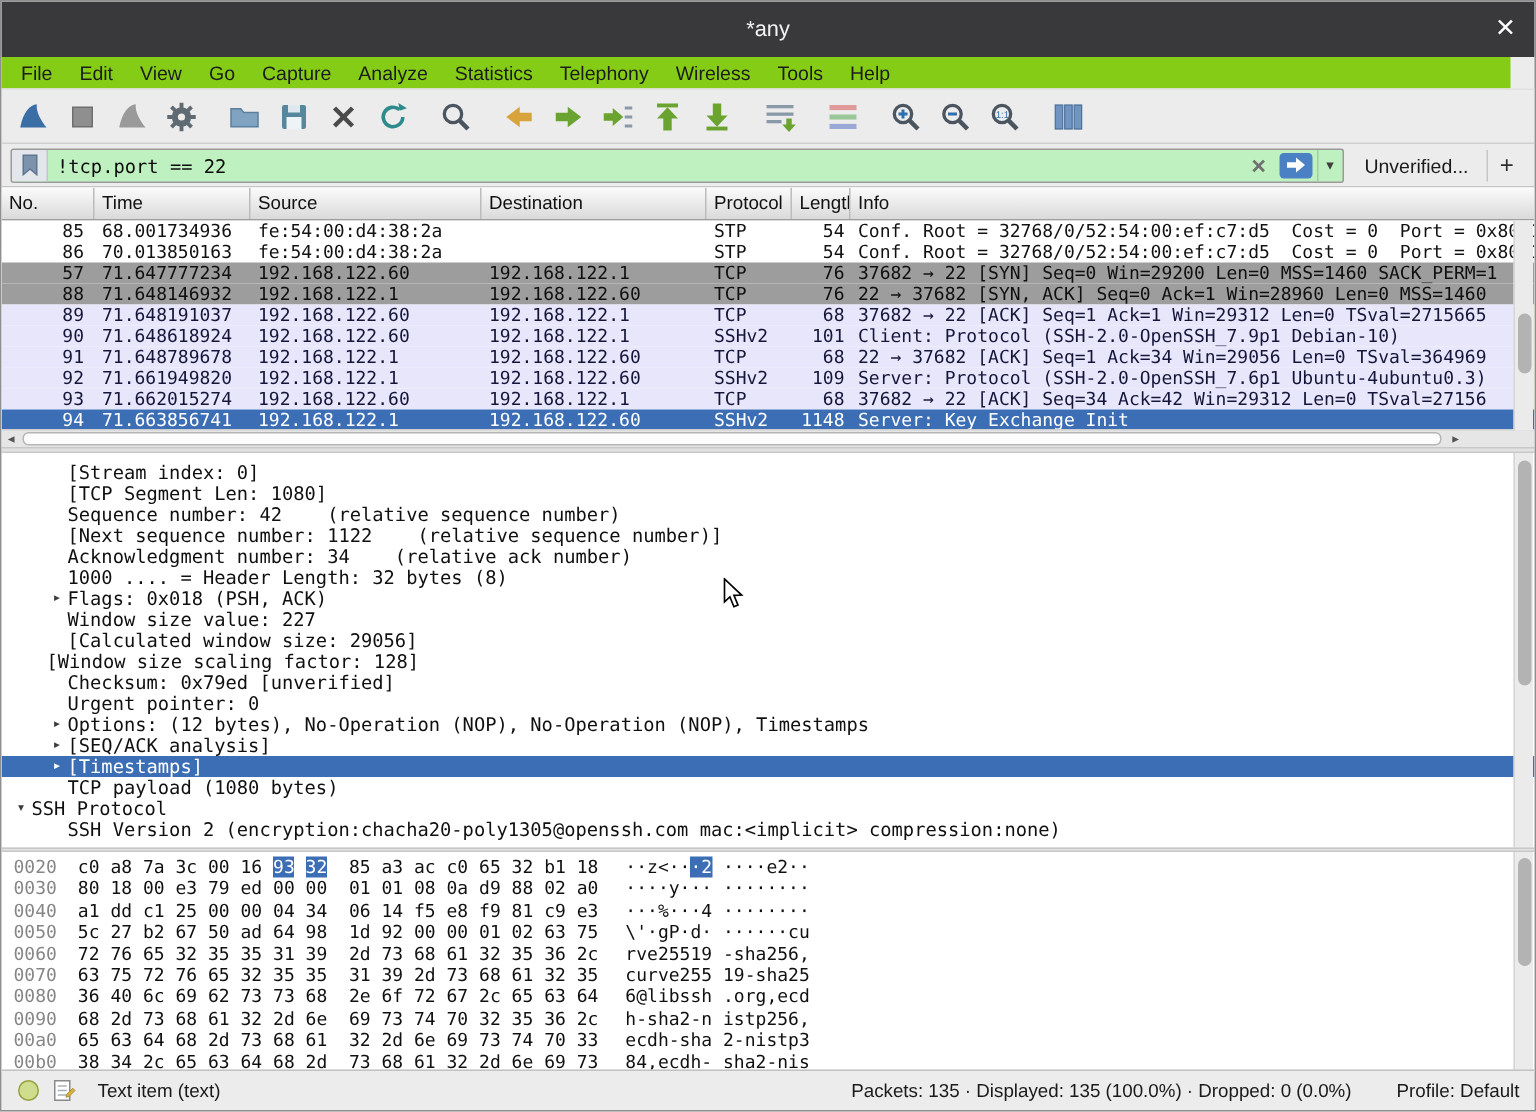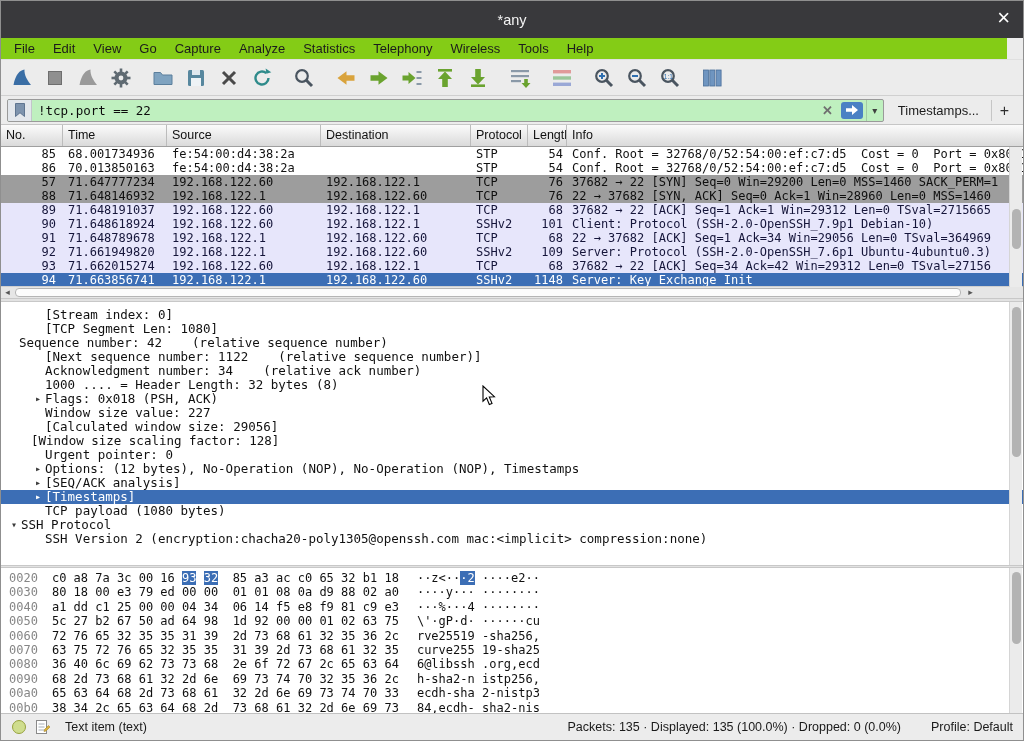--- a/index.html
+++ b/index.html
@@ -242,21 +242,21 @@
       </span>
       <span class="filter-text">!tcp.port == 22</span>
       <span class="filter-clear">✕</span>
       <span class="filter-apply">
         <svg width="14" height="12" viewBox="0 0 14 12">
             <path d="M1 4.2 h6 V1 l6 5 -6 5 V7.8 h-6 Z" fill="#fff"></path>
           </svg>
       </span>
       <span class="filter-caret">▾</span>
     </div>
-    <span class="expression-label">Timestamps...</span>
+    <span class="expression-label">Unverified...</span>
     <span class="add-filter-btn">+</span>
   </div>
 
   <div class="packet-list">
     <div class="pl-header">
         <div class="plh w-no">No.</div>
         <div class="plh w-time">Time</div>
         <div class="plh w-src">Source</div>
         <div class="plh w-dst">Destination</div>
         <div class="plh w-proto">Protocol</div>
@@ -283,28 +283,29 @@
     <div class="vscroll" style="top:22px;height:140px">
       <span class="vthumb" style="top:62px;height:40px"></span>
     </div>
   </div>
 
   <div class="splitter" id="split1"></div>
 
   <div class="details">
       <div class="d-line" style="padding-left: 30px;"><span class="d-arrow"></span><span>[Stream index: 0]</span></div>
       <div class="d-line" style="padding-left: 30px;"><span class="d-arrow"></span><span>[TCP Segment Len: 1080]</span></div>
-      <div class="d-line" style="padding-left: 18px; flex-direction: column;"><span class="d-arrow"></span><span>Sequence number: 42    (relative sequence number)</span></div>
+      <div class="d-line" style="padding-left: 30px;"><span class="d-arrow"></span><span>Sequence number: 42    (relative sequence number)</span></div>
       <div class="d-line" style="padding-left: 30px;"><span class="d-arrow"></span><span>[Next sequence number: 1122    (relative sequence number)]</span></div>
       <div class="d-line" style="padding-left: 30px;"><span class="d-arrow"></span><span>Acknowledgment number: 34    (relative ack number)</span></div>
       <div class="d-line" style="padding-left: 30px;"><span class="d-arrow"></span><span>1000 .... = Header Length: 32 bytes (8)</span></div>
       <div class="d-line" style="padding-left: 30px;"><span class="d-arrow">▸</span><span>Flags: 0x018 (PSH, ACK)</span></div>
       <div class="d-line" style="padding-left: 30px;"><span class="d-arrow"></span><span>Window size value: 227</span></div>
       <div class="d-line" style="padding-left: 30px;"><span class="d-arrow"></span><span>[Calculated window size: 29056]</span></div>
       <div class="d-line" style="padding-left: 30px; flex-direction: column;"><span class="d-arrow"></span><span>[Window size scaling factor: 128]</span></div>
+      <div class="d-line" style="padding-left: 30px;"><span class="d-arrow"></span><span>Checksum: 0x79ed [unverified]</span></div>
       <div class="d-line" style="padding-left: 30px;"><span class="d-arrow"></span><span>Urgent pointer: 0</span></div>
       <div class="d-line" style="padding-left: 30px;"><span class="d-arrow">▸</span><span>Options: (12 bytes), No-Operation (NOP), No-Operation (NOP), Timestamps</span></div>
       <div class="d-line" style="padding-left: 30px;"><span class="d-arrow">▸</span><span>[SEQ/ACK analysis]</span></div>
       <div class="d-line sel" style="padding-left: 30px;"><span class="d-arrow">▸</span><span>[Timestamps]</span></div>
       <div class="d-line" style="padding-left: 30px;"><span class="d-arrow"></span><span>TCP payload (1080 bytes)</span></div>
       <div class="d-line" style="padding-left: 6px;"><span class="d-arrow">▾</span><span>SSH Protocol</span></div>
       <div class="d-line" style="padding-left: 30px;"><span class="d-arrow"></span><span>SSH Version 2 (encryption:chacha20-poly1305@openssh.com mac:&lt;implicit&gt; compression:none)</span></div>
     </div>
   <div class="vscroll" style="top:301px;height:263px">
     <span class="vthumb" style="top:5px;height:150px"></span>

